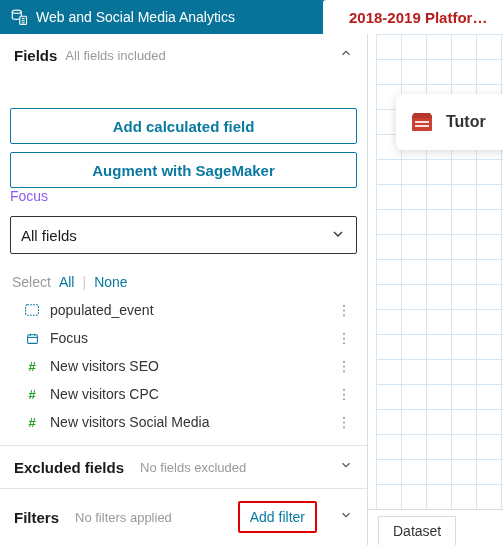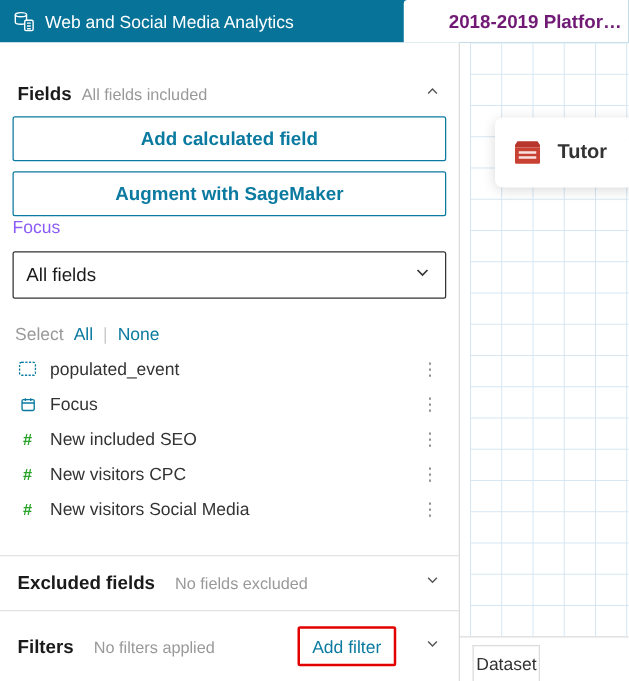--- a/index.html
+++ b/index.html
@@ -1,57 +1,57 @@
 <!DOCTYPE html>
 <html><head>
 <meta charset="utf-8">
 <style>
   * { box-sizing: border-box; margin: 0; padding: 0; font-family: -apple-system, BlinkMacSystemFont, "Segoe UI", Arial, sans-serif; }
   body { width: 503px; height: 545px; overflow: hidden; background: #fff; display: flex; flex-direction: column; }
   .topbar { display: flex; height: 34px; background: #077398; color: #fff; align-items: center; font-size: 14px; gap: 40px; }
   .topbar-left { display: flex; align-items: center; gap: 8px; padding: 0 10px; flex: 0 0 auto; }
   .topbar-left svg { flex-shrink:0; }
-  .topbar-right { margin-left: auto; background: #fff; color: #701a75; height: 34px; display: flex; align-items: center; gap: 8px; padding: 0 28px; max-width: 180px; overflow: hidden; white-space: nowrap; font-size: 15px; font-weight: 600; border-top-left-radius: 3px; }
+  .topbar-right { margin-left: auto; background: #fff; color: #b91c1c; height: 34px; display: flex; align-items: center; gap: 8px; padding: 0 18px; max-width: 180px; overflow: hidden; white-space: nowrap; font-size: 15px; font-weight: 600; border-top-left-radius: 3px; }
   .main { flex:1; display:flex; min-height:0; }
   .left-panel { width: 368px; border-right: 1px solid #dcdcdc; display:flex; flex-direction:column; background:#fff; }
-  .section-header { display:flex; align-items:center; padding: 12px 14px 8px 14px; gap:8px;margin-top:20px; }
+  .section-header { display:flex; align-items:center; padding: 12px 14px 8px 14px; gap:8px; }
   .section-title { font-weight:700; font-size:15px; color:#1a1a1a; }
   .section-sub { font-size:13px; color:#999; }
   .section-expand { margin-left:auto; color:#555; }
-  .buttons { padding: 0 10px; display:flex; flex-direction:column; gap:8px; }
+  .buttons { padding: 0 10px; display:flex; flex-direction:column; gap:8px;margin-top:36px; }
   .btn { width:100%; height:36px; border:1px solid #0b7aa0; background:#fff; color:#0b7aa0; font-size:15px; font-weight:600; border-radius:2px; display:flex; align-items:center; justify-content:center; cursor:pointer; }
   .search-wrap { padding: 10px; }
   .search { position:relative; }
   .search input { width:100%; height:34px; border:1px solid #ccc; border-radius:2px; padding:0 34px 0 10px; font-size:14px; color:#333; font-style:italic; }
   .search input::placeholder { color:#999; font-style:italic; }
   .search .sicon { position:absolute; right:8px; top:50%; transform:translateY(-50%); color:#555; }
   .focus-block { padding: 0 10px 10px 10px; }
   .focus-label { font-size:14px; color:#8b5cf6; margin-bottom:12px; }
   .focus-select { width:100%; height:38px; border:1px solid #333; border-radius:2px; display:flex; align-items:center; padding:0 10px; font-size:15px; color:#1a1a1a; cursor:pointer; justify-content:space-between; }
   .select-row { padding: 10px 12px 6px 12px; font-size:14px; color:#999; display:flex; gap:8px; align-items:center; }
   .select-row .link { color:#0b7aa0; cursor:pointer; }
   .sep { color:#ccc; }
-  .fields-list { flex:1; overflow:auto; padding: 0 0 6px 2px; }
+  .fields-list { flex:1; overflow:auto; padding: 0 0 6px 12px; }
   .field-row { display:flex; align-items:center; padding: 6px 12px; font-size:14px; color:#333; cursor:pointer; gap:10px; }
   .field-row .ficon { width:16px; display:flex; justify-content:center; }
   .field-row .fmenu { margin-left:auto; color:#888; cursor:pointer; padding:0 4px; }
   .hash { color:#2aa32a; font-weight:700; font-size:13px; }
   .cal-icon { color:#0b7aa0; }
   .panel-section { border-top:1px solid #e3e3e3; display:flex; align-items:center; padding: 12px 14px; gap:16px; }
   .panel-section .ptitle { font-weight:700; font-size:15px; color:#1a1a1a; }
   .panel-section .psub { font-size:13px; color:#999; }
   .panel-section .spacer { margin-left:auto; }
   .add-filter { color:#0b7aa0; font-size:14px; cursor:pointer; border:2px solid #e30000; padding:6px 10px; border-radius:2px; margin-right:6px; }
   .right-panel { flex:1; display:flex; flex-direction:column; min-width:0; }
   .data-header { padding: 14px 12px 10px 12px; font-size:15px; color:#333; font-weight:500; }
   .grid-area { flex:1; position:relative; background-image: linear-gradient(#d5e6f2 1px, transparent 1px), linear-gradient(90deg, #d5e6f2 1px, transparent 1px); background-size: 25px 25px; background-position: 0 0; margin:0 0 0 8px; }
   .floating-card { position:absolute; top:60px; left:20px; right:-60px; height:56px; background:#fff; border-radius:6px; box-shadow: 0 2px 10px rgba(0,0,0,0.15); display:flex; align-items:center; gap:12px; padding:0 14px; overflow:hidden; }
   .floating-card .ctext { font-size:16px; color:#333; font-weight:600; }
   .bottom-tabs { border-top:1px solid #dcdcdc; display:flex; align-items:flex-end; height:36px; padding-left:10px; background:#fff; }
-  .tab { border:1px solid #dcdcdc; border-bottom:none; padding:6px 2px; font-size:14px; color:#333; background:#fff; cursor:pointer; }
+  .tab { border:1px solid #dcdcdc; border-bottom:none; padding:6px 14px; font-size:14px; color:#333; background:#fff; cursor:pointer; }
 </style>
 </head>
 <body>
 
 <div class="topbar">
   <div class="topbar-left">
     <svg width="18" height="18" viewBox="0 0 24 24" fill="none" stroke="#fff" stroke-width="1.5">
         <ellipse cx="9" cy="5" rx="6" ry="2.2"></ellipse>
         <path d="M3 5v8c0 1.2 2.7 2.2 6 2.2s6-1 6-2.2V5"></path>
         <rect x="13" y="11" width="9" height="11" rx="1.5" fill="#077398"></rect>
@@ -131,21 +131,21 @@
               <line x1="3" y1="10" x2="21" y2="10"></line>
               <line x1="8" y1="3" x2="8" y2="7"></line>
               <line x1="16" y1="3" x2="16" y2="7"></line>
             </svg>
           </span>
           <span>Focus</span>
           <span class="fmenu">⋮</span>
         </div>
         <div class="field-row">
           <span class="ficon hash">#</span>
-          <span>New included SEO</span>
+          <span>New visitors SEO</span>
           <span class="fmenu">⋮</span>
         </div>
         <div class="field-row">
           <span class="ficon hash">#</span>
           <span>New visitors CPC</span>
           <span class="fmenu">⋮</span>
         </div>
         <div class="field-row">
           <span class="ficon hash">#</span>
           <span>New visitors Social Media</span>

